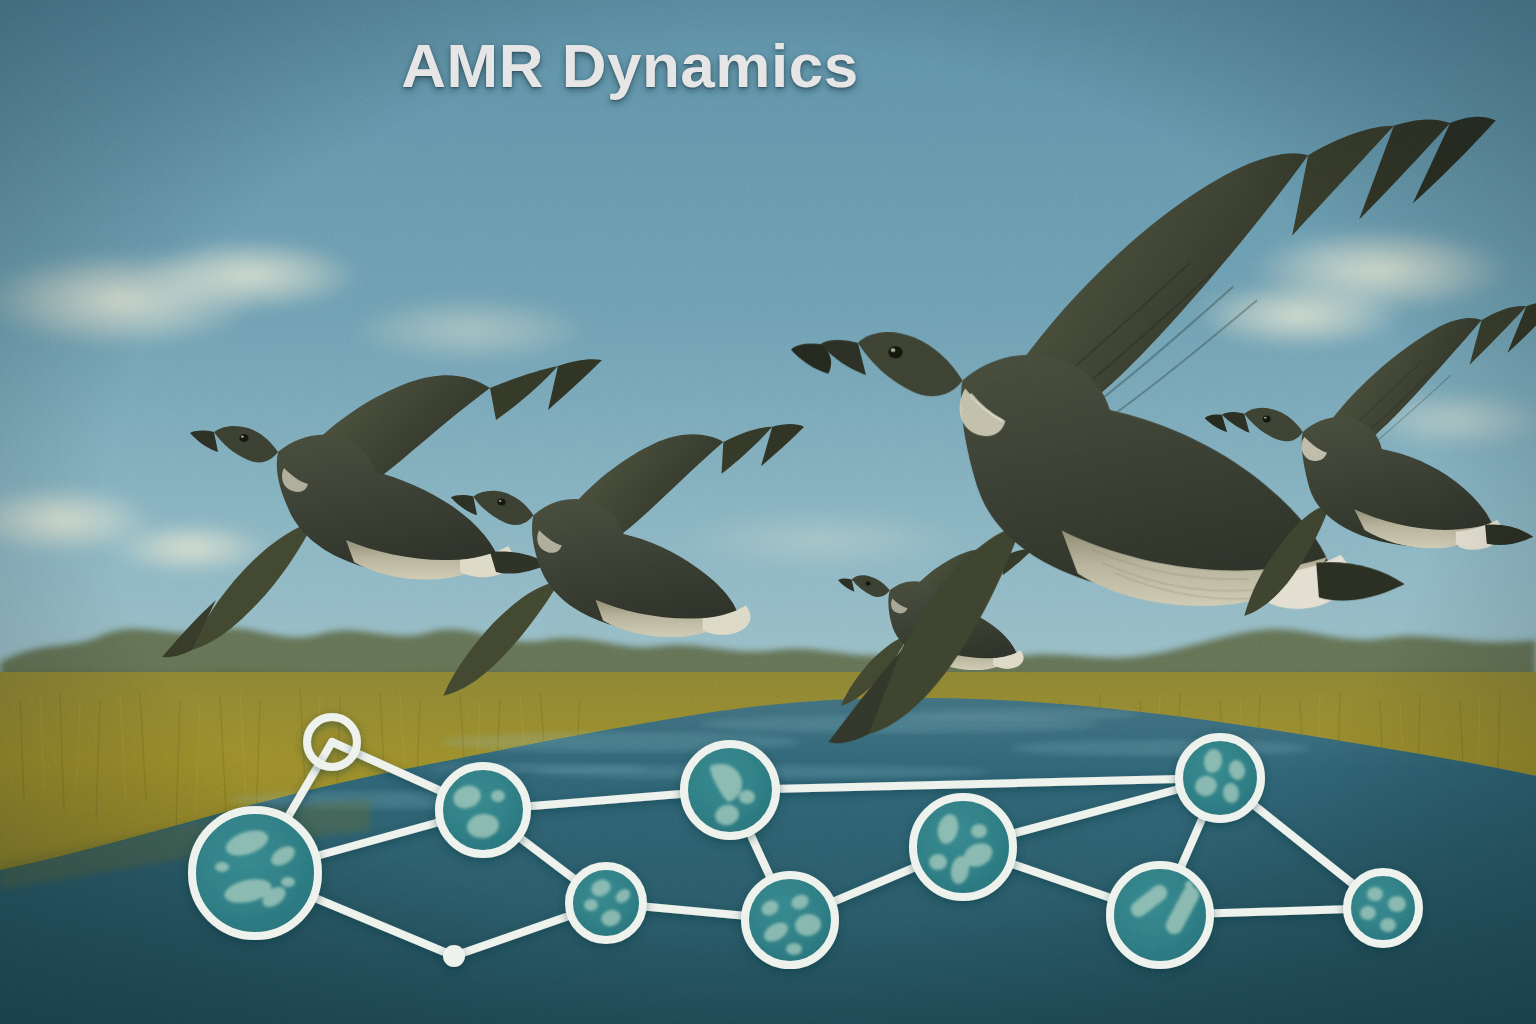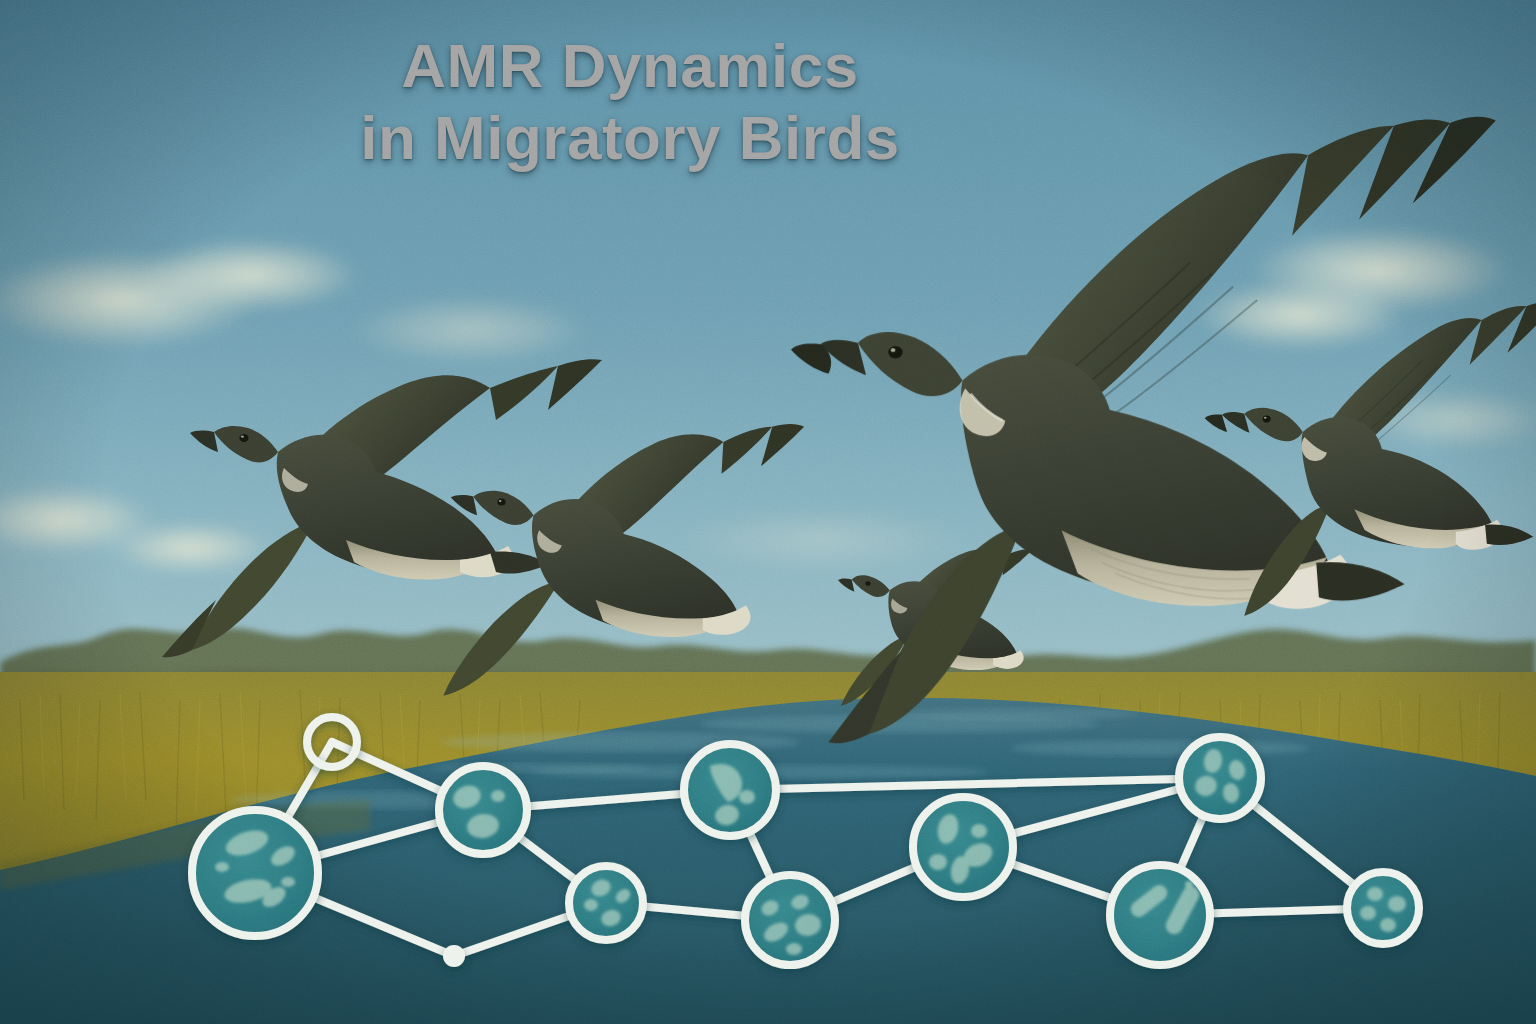--- a/index.html
+++ b/index.html
@@ -10,21 +10,21 @@
   #stage svg.layer{position:absolute;left:0;top:0;width:1536px;height:1024px;}
 
   
   #title-block{
     position:absolute;left:0;top:30px;width:1260px;
     text-align:center;z-index:40;pointer-events:none;
   }
   .title-line{
     display:block;
     font-size:62px;font-weight:bold;line-height:1.16;
-    color:#a3a3a3;letter-spacing:0.5px;
+    color:#e5e5e5;letter-spacing:0.5px;
     text-shadow:0 3px 7px rgba(20,45,55,.55), 0 1px 2px rgba(20,45,55,.45);
   }
 
   
   #grain{
     position:absolute;inset:0;z-index:60;pointer-events:none;
     opacity:.16;mix-blend-mode:overlay;
   }
 </style>
 </head>
@@ -444,21 +444,20 @@
           <ellipse cx="1397" cy="904" rx="9" ry="8"></ellipse>
           <ellipse cx="1368" cy="913" rx="8" ry="7"></ellipse>
           <ellipse cx="1388" cy="925" rx="8" ry="7"></ellipse>
         </g>
       </g>
     </g>
   </svg>
 
   <div id="title-block">
     <span class="title-line">AMR Dynamics</span>
-    <span class="title-line">in Migratory Birds</span>
   </div>
 
   <svg id="grain" viewBox="0 0 1536 1024" preserveAspectRatio="none">
     <defs>
       <filter id="noiseF">
         <feTurbulence type="fractalNoise" baseFrequency="0.85" numOctaves="3" stitchTiles="stitch"></feTurbulence>
         <feColorMatrix type="saturate" values="0"></feColorMatrix>
       </filter>
     </defs>
     <rect width="1536" height="1024" filter="url(#noiseF)"></rect>

